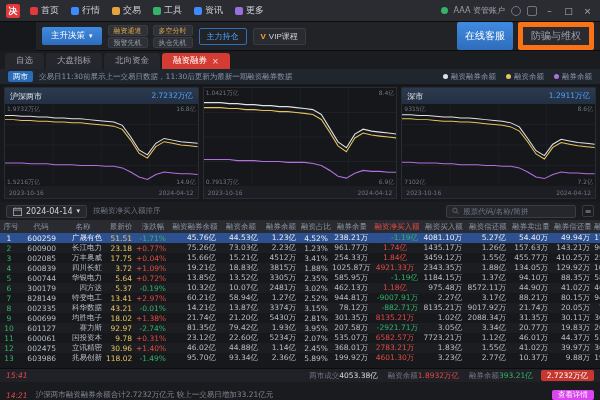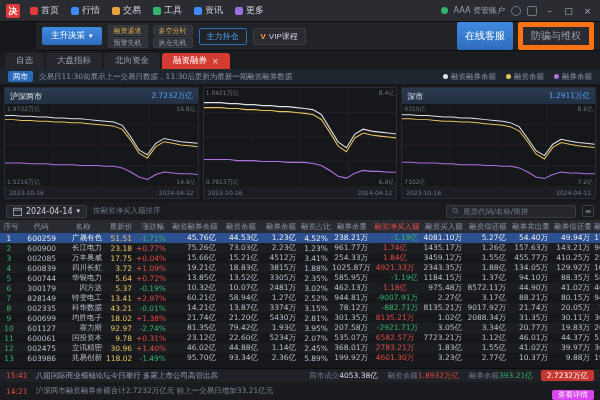--- a/index.html
+++ b/index.html
@@ -79,27 +79,27 @@
   tbody tr.selected{background:#2d5190;}
   tbody tr.selected td{color:#e8ecf2;}
   td.left{text-align:right;padding-left:4px;}
   td.idx{text-align:center;color:#35b26b;}
   .up{color:#e14a44 !important;text-align:center;}
   .down{color:#35b26b !important;}
   .price{color:#e6c35c !important;}
 
   
   .status1{flex:0 0 14px;background:#202127;display:flex;align-items:center;gap:8px;padding:0 6px;font-size:7.5px;border-top:1px solid #0c0d0f;}
-  .time{color:#e14a44;}
+  .time{color:#e14a44;font-style:italic;}
   .news{color:#9aa0ab;white-space:nowrap;overflow:hidden;max-width:220px;}
   .stats{display:flex;gap:10px;margin-left:auto;}
   .stat{display:flex;gap:0;}
   .stat-l{color:#6f7683;}
   .badge{background:#c7372f;color:#fff;padding:0 6px;border-radius:2px;line-height:11px;}
-  .status2{flex:0 0 13px;background:#1a1b1f;display:flex;align-items:center;gap:8px;padding:0 6px;font-size:7.5px;color:#7e8592;}
+  .status2{flex:0 0 13px;background:#1a1b1f;display:flex;align-items:flex-end;gap:8px;padding:0 6px;font-size:7.5px;color:#7e8592;}
   .badge2{margin-left:auto;background:#d946ef;color:#fff;padding:0 6px;border-radius:2px;line-height:10px;margin-top:8px;}
 </style>
 </head>
 <body>
 
 <div class="app">
 
   <div class="titlebar">
     <div class="logo">决</div>
     <div class="menu">
@@ -577,21 +577,20 @@
             <td>10.37万</td>
             <td>9.88万</td>
             <td>199.92万</td>
           </tr>
         </tbody>
       </table>
   </div>
 
   <div class="status1">
     <span class="time">15:41</span>
-    <span class="news">八届国际商业领袖论坛今日举行 多家上市公司高管出席</span>
     <div class="stats">
         <span class="stat">
           <span class="stat-l">两市成交</span>
           <span style="color: rgb(216, 219, 226);">4053.38亿</span>
         </span>
         <span class="stat">
           <span class="stat-l">融资余额</span>
           <span style="color: rgb(225, 74, 68);">1.8932万亿</span>
         </span>
         <span class="stat">

